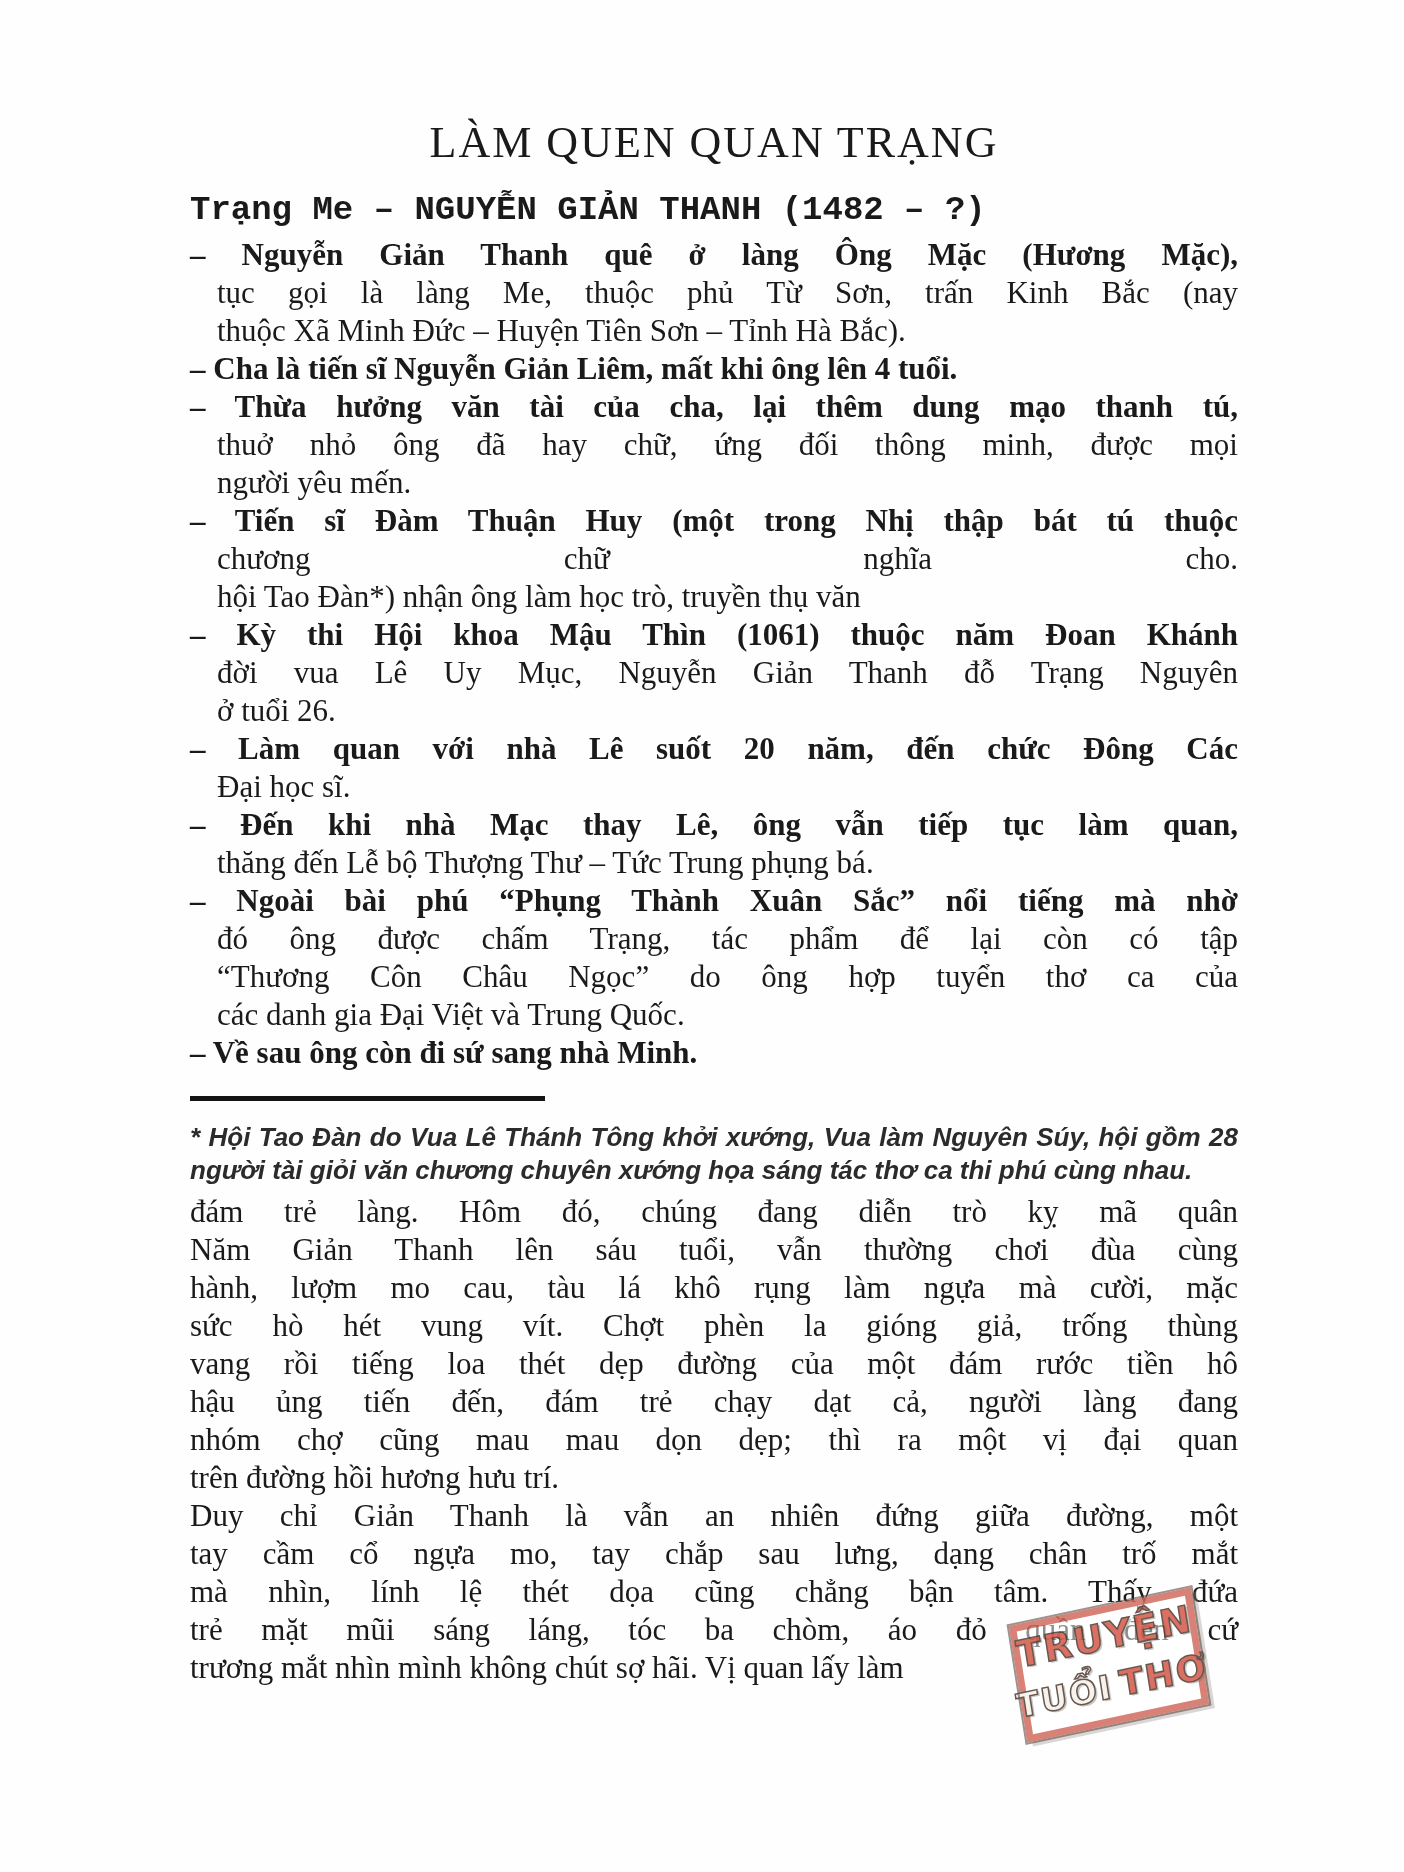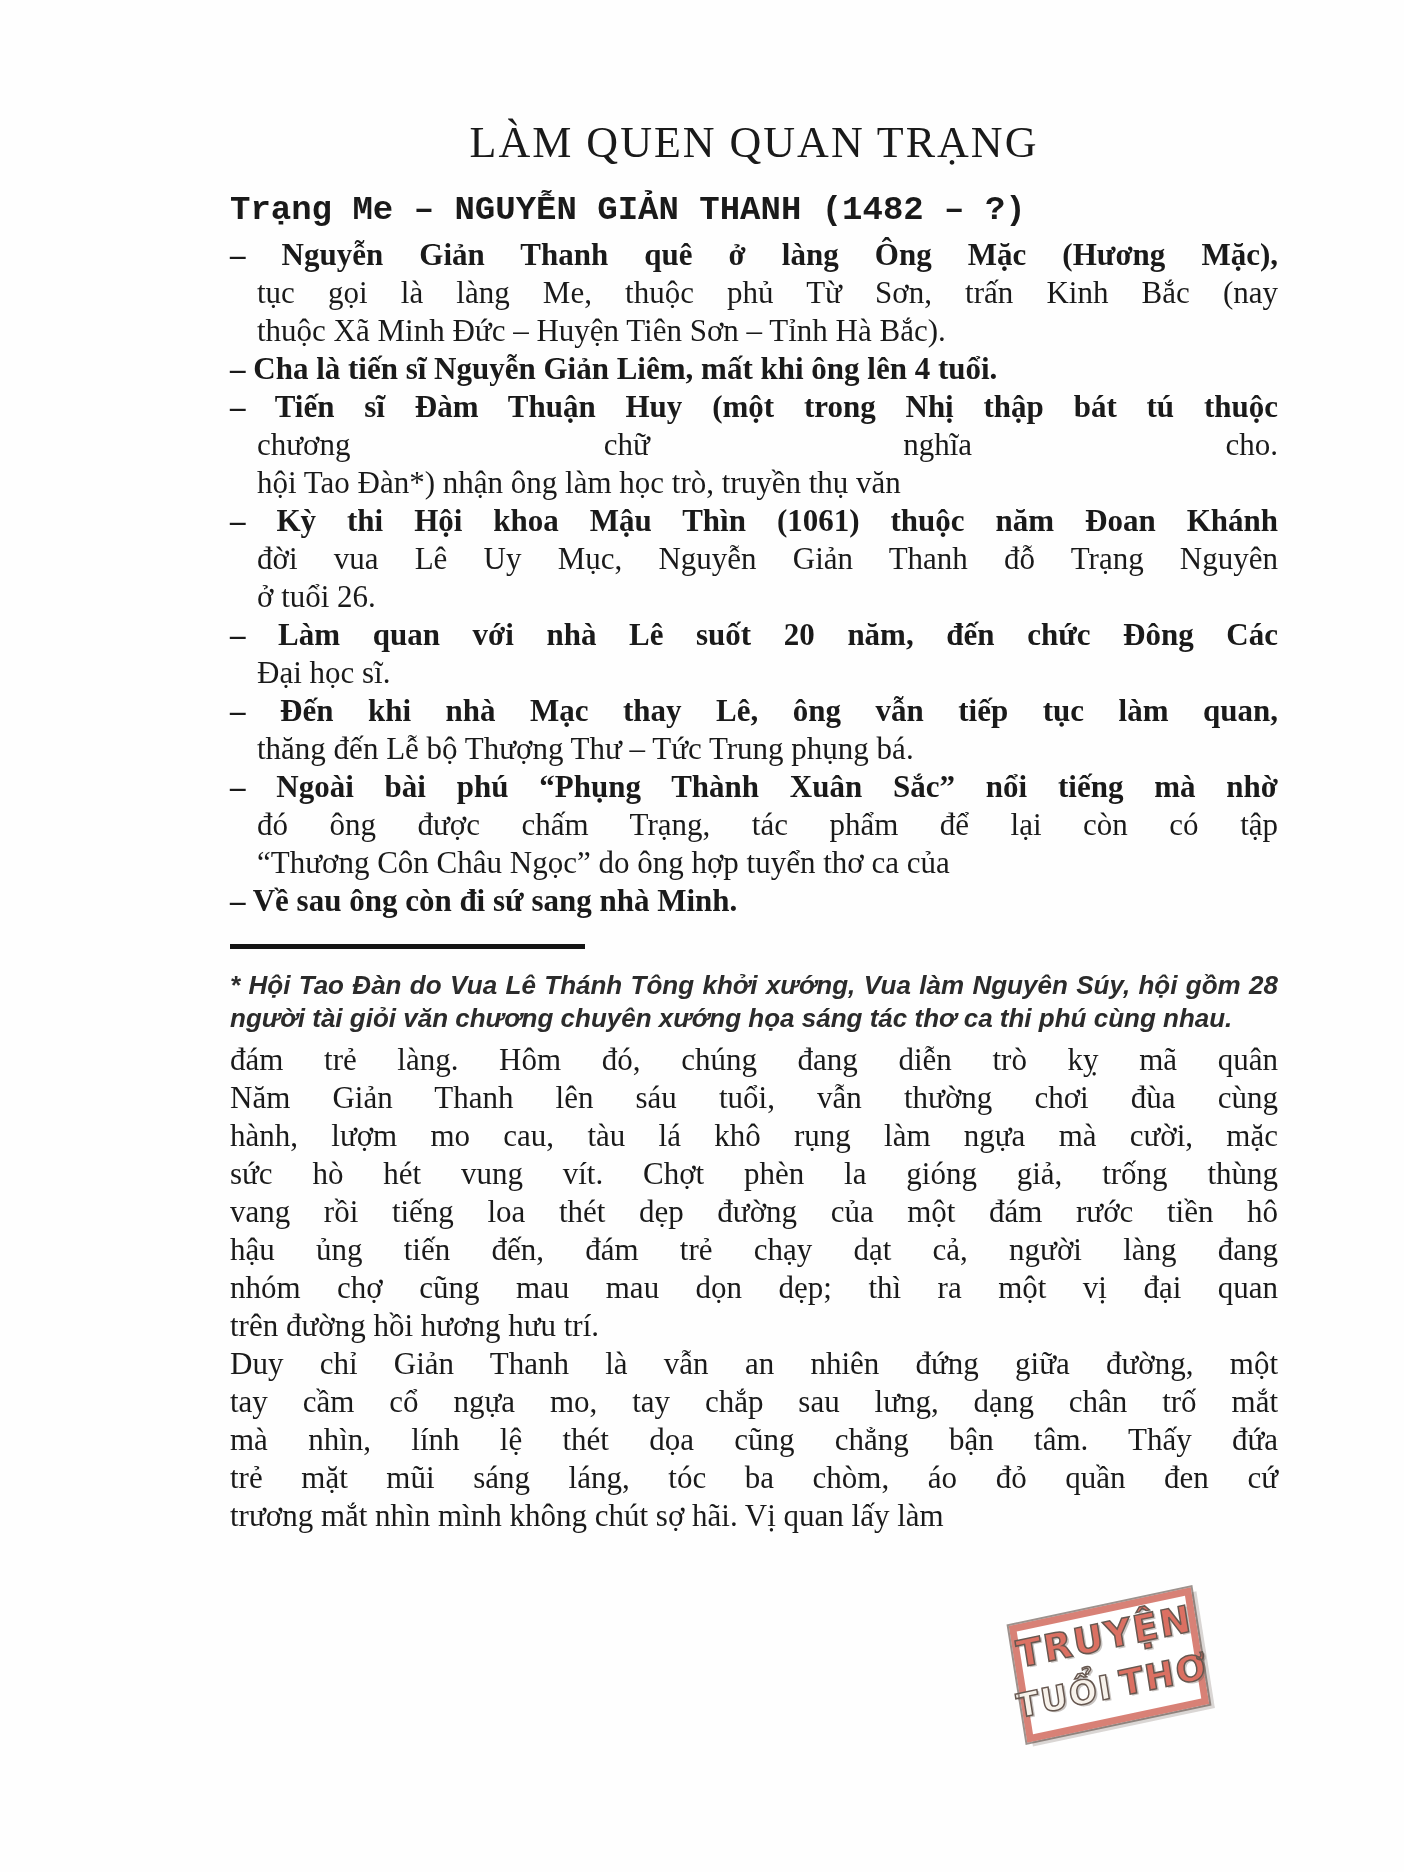--- a/index.html
+++ b/index.html
@@ -19,21 +19,20 @@
     position: absolute;
     inset: 0;
     background: #fefefe;
   }
   .content {
     position: absolute;
     left: 190px;
     top: 0;
     width: 1048px;
     padding-top: 118px;
-    margin-left: 40px;
   }
   .title {
     font-size: 44px;
     font-weight: 400;
     letter-spacing: 2px;
     text-align: center;
     line-height: 50px;
     white-space: nowrap;
   }
   .subtitle {
@@ -155,20 +154,25 @@
     <div class="facts">
       <div class="fact">
           <div class="ln">– Nguyễn Giản Thanh quê ở làng Ông Mặc (Hương Mặc),</div>
           <div class="ln">tục gọi là làng Me, thuộc phủ Từ Sơn, trấn Kinh Bắc (nay</div>
           <div class="ln">thuộc Xã Minh Đức – Huyện Tiên Sơn – Tỉnh Hà Bắc).</div>
         </div>
       <div class="fact">
           <div class="ln">– Cha là tiến sĩ Nguyễn Giản Liêm, mất khi ông lên 4 tuổi.</div>
         </div>
       <div class="fact">
+          <div class="ln">– Thừa hưởng văn tài của cha, lại thêm dung mạo thanh tú,</div>
+          <div class="ln">thuở nhỏ ông đã hay chữ, ứng đối thông minh, được mọi</div>
+          <div class="ln">người yêu mến.</div>
+        </div>
+      <div class="fact">
           <div class="ln">– Tiến sĩ Đàm Thuận Huy (một trong Nhị thập bát tú thuộc</div>
           <div class="ln">chương chữ nghĩa cho.</div>
           <div class="ln">hội Tao Đàn*) nhận ông làm học trò, truyền thụ văn</div>
         </div>
       <div class="fact">
           <div class="ln">– Kỳ thi Hội khoa Mậu Thìn (1061) thuộc năm Đoan Khánh</div>
           <div class="ln">đời vua Lê Uy Mục, Nguyễn Giản Thanh đỗ Trạng Nguyên</div>
           <div class="ln">ở tuổi 26.</div>
         </div>
       <div class="fact">
@@ -176,20 +180,21 @@
           <div class="ln">Đại học sĩ.</div>
         </div>
       <div class="fact">
           <div class="ln">– Đến khi nhà Mạc thay Lê, ông vẫn tiếp tục làm quan,</div>
           <div class="ln">thăng đến Lễ bộ Thượng Thư – Tức Trung phụng bá.</div>
         </div>
       <div class="fact">
           <div class="ln">– Ngoài bài phú “Phụng Thành Xuân Sắc” nổi tiếng mà nhờ</div>
           <div class="ln">đó ông được chấm Trạng, tác phẩm để lại còn có tập</div>
           <div class="ln">“Thương Côn Châu Ngọc” do ông hợp tuyển thơ ca của</div>
+          <div class="ln">các danh gia Đại Việt và Trung Quốc.</div>
         </div>
       <div class="fact">
           <div class="ln">– Về sau ông còn đi sứ sang nhà Minh.</div>
         </div>
     </div>
 
     <div class="rule"></div>
 
     <div class="footnote">
         <div class="ln">* Hội Tao Đàn do Vua Lê Thánh Tông khởi xướng, Vua làm Nguyên Súy, hội gồm 28</div>

